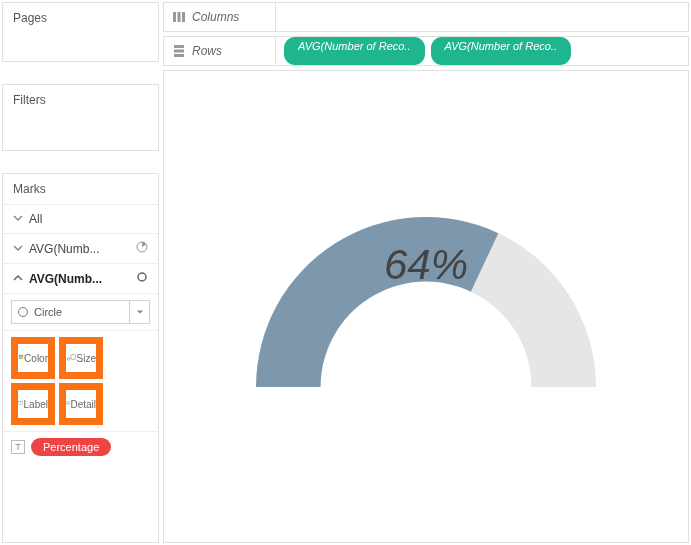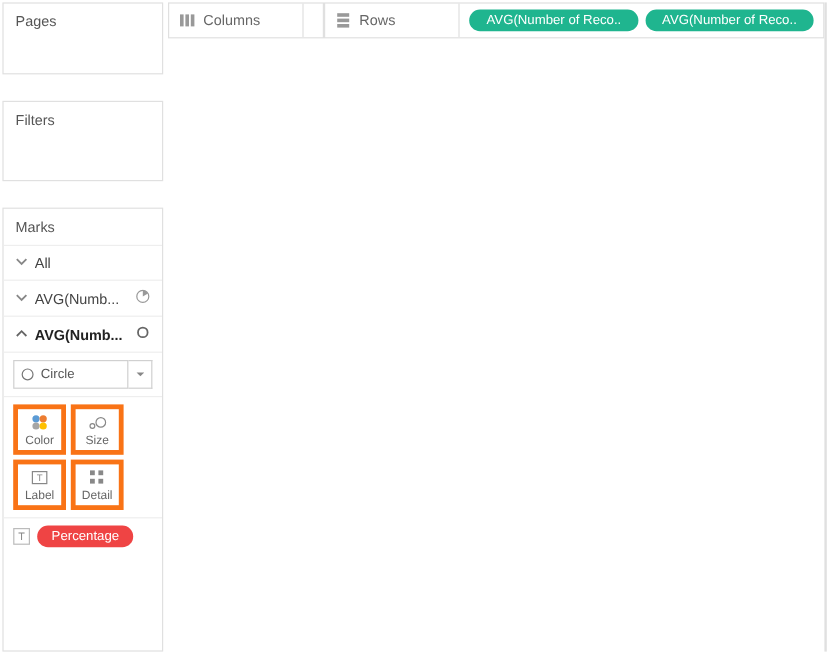--- a/index.html
+++ b/index.html
@@ -14,30 +14,30 @@
   .marks .panel-title { border-bottom: 1px solid #eee; }
   .marks-row { display: flex; align-items: center; padding: 7px 10px; border-bottom: 1px solid #eee; cursor: pointer; font-size: 12px; color: #444; }
   .marks-row .chev { width: 16px; color: #888; }
   .marks-row .txt { flex: 1; white-space: nowrap; overflow: hidden; text-overflow: ellipsis; }
   .marks-row .right-ic { color: #999; margin-left: 6px; }
   .marktype { display: flex; align-items: center; padding: 6px 8px; border-bottom: 1px solid #eee; }
   .marktype-inner { flex: 1; display: flex; align-items: center; border: 1px solid #d0d0d0; height: 24px; padding: 0 6px; font-size: 11px; color: #555; cursor: pointer; }
   .marktype-inner .circ { width: 10px; height: 10px; border: 1px solid #777; border-radius: 50%; margin-right: 6px; }
   .marktype-caret { width: 20px; height: 24px; border: 1px solid #d0d0d0; border-left: none; display: flex; align-items: center; justify-content: center; color: #888; cursor: pointer; font-size: 9px; }
   .card-grid { display: flex; flex-wrap: wrap; gap: 4px; padding: 6px 8px; border-bottom: 1px solid #eee; }
-  .card { width: 44px; height: 42px; border: 4px solid #f97316; display: flex; flex-direction: column; align-items: center; justify-content: center; font-size: 10px; color: #666; cursor: pointer; }
+  .card { width: 44px; height: 42px; border: 7px solid #f97316; display: flex; flex-direction: row; align-items: center; justify-content: center; font-size: 10px; color: #666; cursor: pointer; }
   .card svg, .card .ic { height: 16px; margin-bottom: 2px; }
   .pill-row { display: flex; align-items: center; padding: 6px 8px; gap: 6px; }
   .pill-row .t-ic { width: 14px; height: 14px; border: 1px solid #bbb; color: #888; font-size: 9px; display: flex; align-items: center; justify-content: center; cursor: pointer; }
   .pill { background: #ef4444; color: #fff; border-radius: 11px; padding: 3px 12px; font-size: 11px; cursor: grab; }
 
-  .right-col { flex: 1; display: flex; flex-direction: row; padding: 2px; }
+  .right-col { flex: 1; display: flex; flex-direction: column; padding: 2px; font-style: italic; }
   .shelf { height: 30px; border: 1px solid #e0e0e0; display: flex; align-items: center; margin-bottom: 4px; background: #fff; }
   .shelf-label { width: 112px; display: flex; align-items: center; gap: 6px; padding: 0 8px; border-right: 1px solid #e0e0e0; color: #666; font-size: 12px; height: 100%; }
-  .shelf-body { flex: 1; display: flex; align-items: center; gap: 6px; padding: 0 8px; height: 100%; }
+  .shelf-body { flex: 1; display: flex; gap: 6px; padding: 0 8px; height: 100%; }
   .shelf-pill { background: #1fb58f; color: #fff; border-radius: 11px; padding: 3px 14px; font-size: 11px; cursor: grab; max-width: 150px; white-space: nowrap; overflow: hidden; text-overflow: ellipsis; }
   .canvas { flex: 1; border: 1px solid #e0e0e0; position: relative; background: #fff; overflow: hidden; }
   .gauge-wrap { position: absolute; inset: 0; display: flex; align-items: center; justify-content: center; }
   .gauge-label { position: absolute; left: 0; right: 0; text-align: center; font-size: 42px; color: #444; font-weight: 400; }
 </style>
 </head>
 <body>
 
 <div class="app">
 

